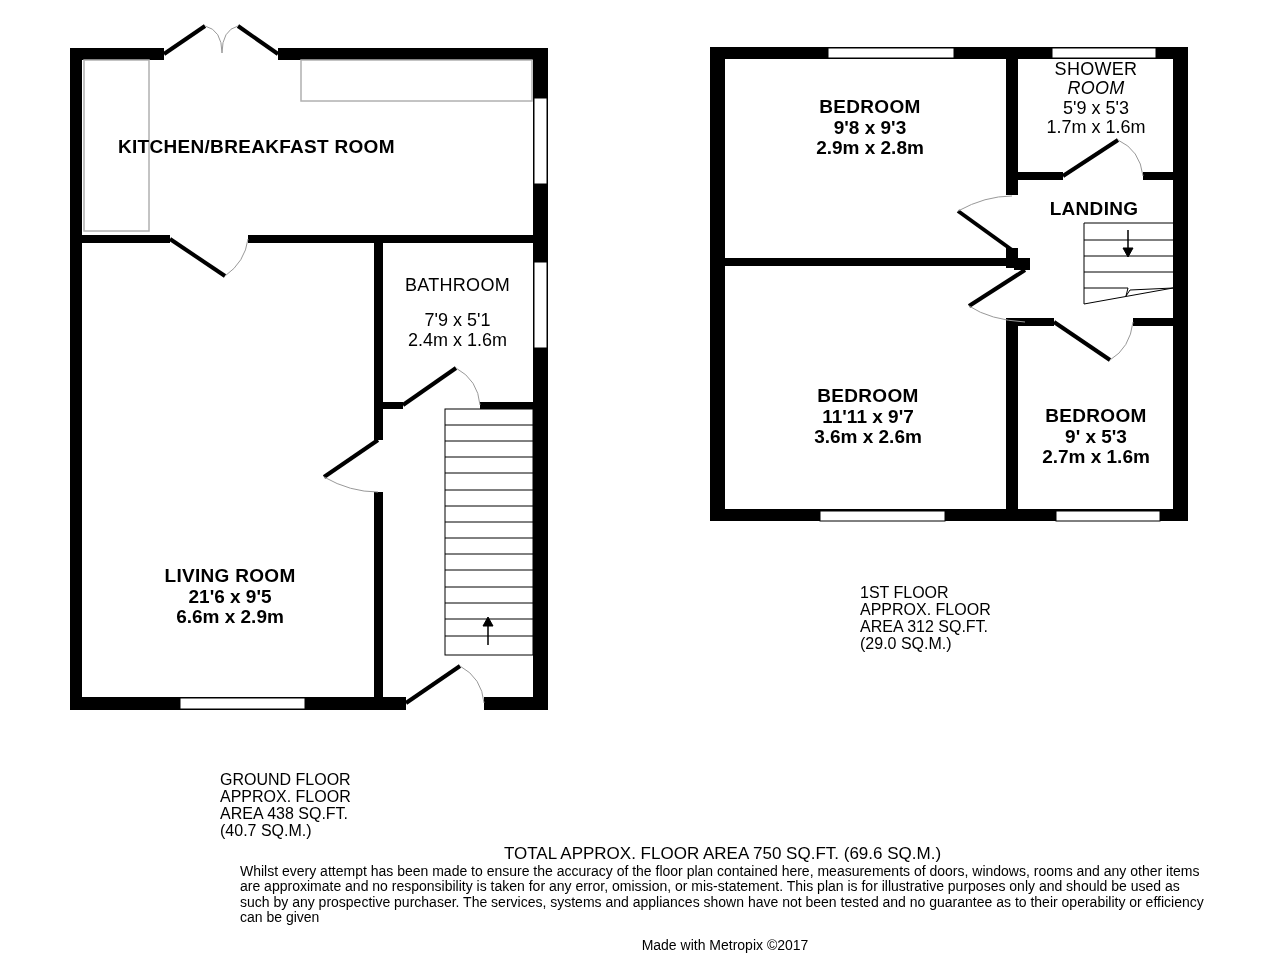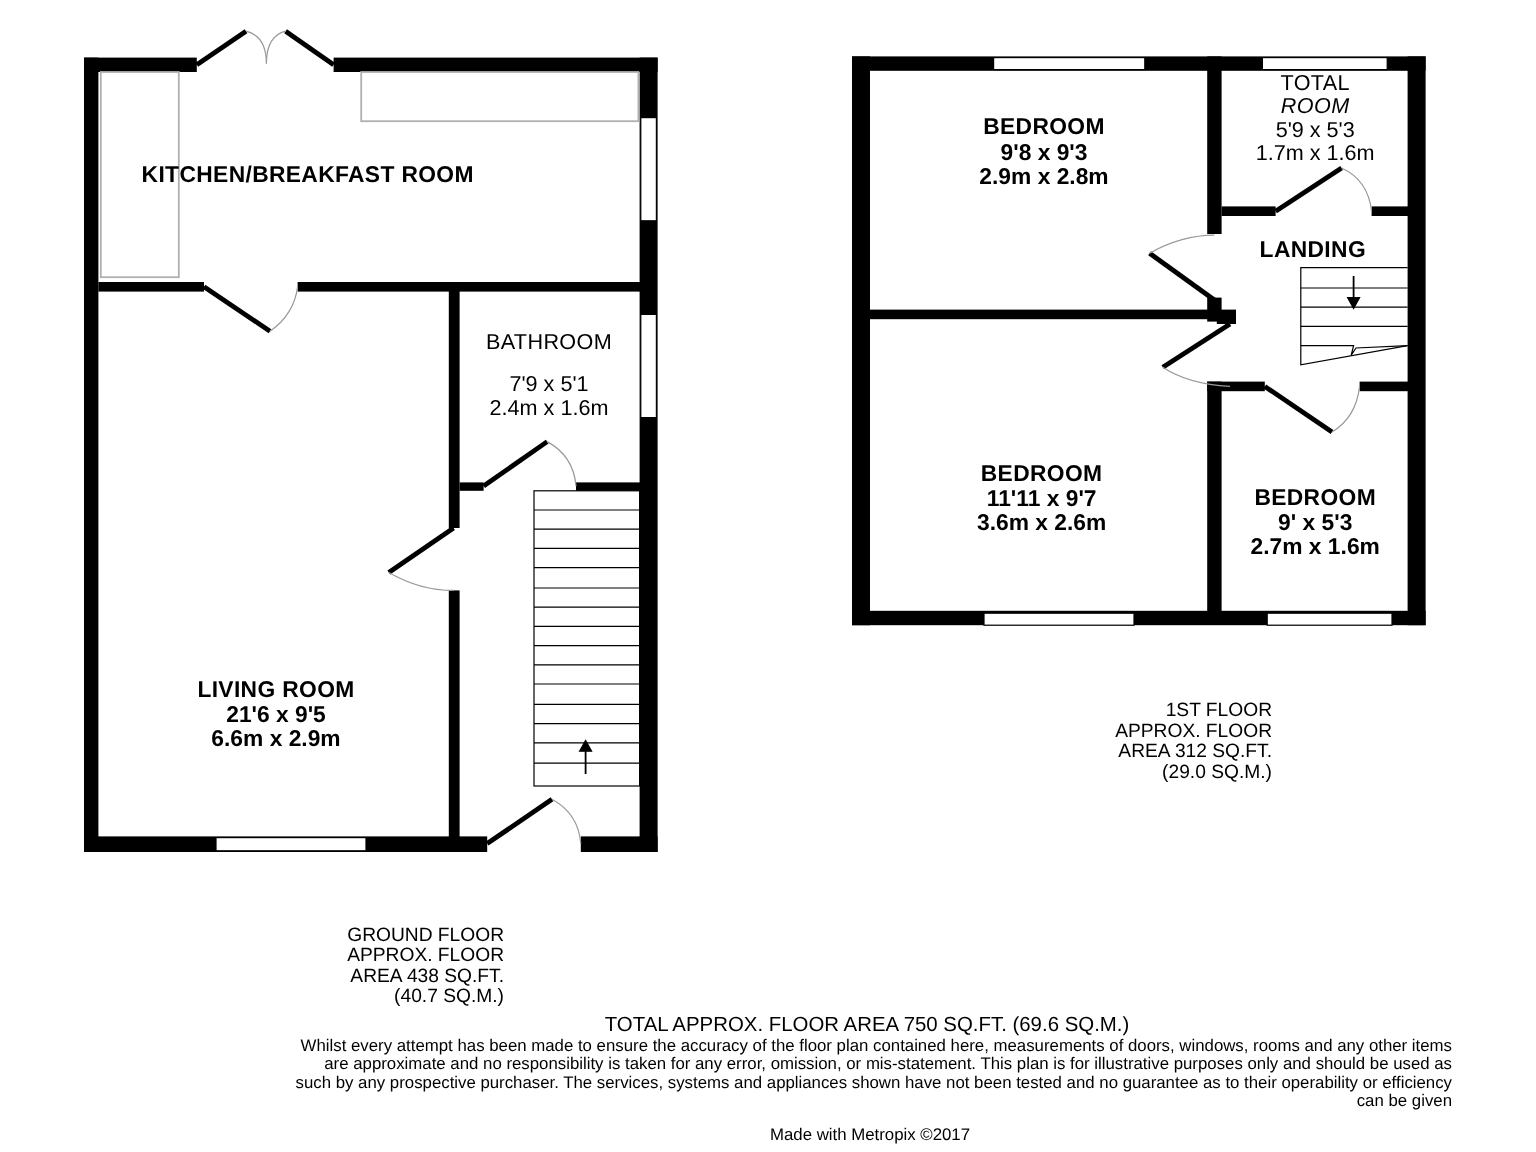--- a/index.html
+++ b/index.html
@@ -2,24 +2,24 @@
 <html><head>
   <meta charset="utf-8">
   <style>
     html, body { margin: 0; padding: 0; background: #ffffff; }
     body { width: 1280px; height: 960px; position: relative; overflow: hidden; font-family: "Liberation Sans", sans-serif; color: #000; }
     svg.plan { position: absolute; left: 0; top: 0; }
     .lbl { position: absolute; text-align: center; line-height: 1.08; white-space: nowrap; }
     .lbl .name { font-weight: bold; font-size: 19px; letter-spacing: 0.3px; display: block; }
     .lbl .dim { font-weight: bold; font-size: 19px; display: block; }
     .lbl.light .name, .lbl.light .dim { font-weight: normal; }
-    .floorinfo { position: absolute; text-align: right; font-size: 16px; line-height: 1.07; }
+    .floorinfo { position: absolute; text-align: left; font-size: 16px; line-height: 1.07; }
     .floorinfo span { display: block; }
     .total { position: absolute; left: 0; width: 1445px; text-align: center; top: 844px; font-size: 17px; }
-    .disclaimer { position: absolute; left: 240px; width: 970px; top: 864px; text-align: right; font-size: 14px; line-height: 1.1; }
+    .disclaimer { position: absolute; left: 240px; width: 970px; top: 864px; text-align: left; font-size: 14px; line-height: 1.1; }
     .credit { position: absolute; left: 0; width: 1450px; top: 937px; text-align: center; font-size: 14px; }
   </style>
 </head>
 <body>
 
 <svg class="plan" width="1280" height="960" viewBox="0 0 1280 960" xmlns="http://www.w3.org/2000/svg">
 
   <g>
 
     <g fill="#000">
@@ -156,21 +156,21 @@
   <span class="dim">21'6 x 9'5</span>
   <span class="dim">6.6m x 2.9m</span>
 </div>
 
 <div class="lbl" style="left:770px; top:97px; width:200px;">
   <span class="name">BEDROOM</span>
   <span class="dim">9'8 x 9'3</span>
   <span class="dim">2.9m x 2.8m</span>
 </div>
 <div class="lbl light" style="left:1020px; top:60px; width:152px;">
-  <span class="name" style="font-size:18px;">TOTAL</span>
+  <span class="name" style="font-size:18px;">SHOWER</span>
   <span class="name" style="font-size:18px;font-style:italic;">ROOM</span>
   <span class="dim" style="font-size:18px;">5'9 x 5'3</span>
   <span class="dim" style="font-size:18px;">1.7m x 1.6m</span>
 </div>
 <div class="lbl" style="left:1030px; top:199px; width:128px;">
   <span class="name">LANDING</span>
 </div>
 <div class="lbl" style="left:768px; top:386px; width:200px;">
   <span class="name">BEDROOM</span>
   <span class="dim">11'11 x 9'7</span>

